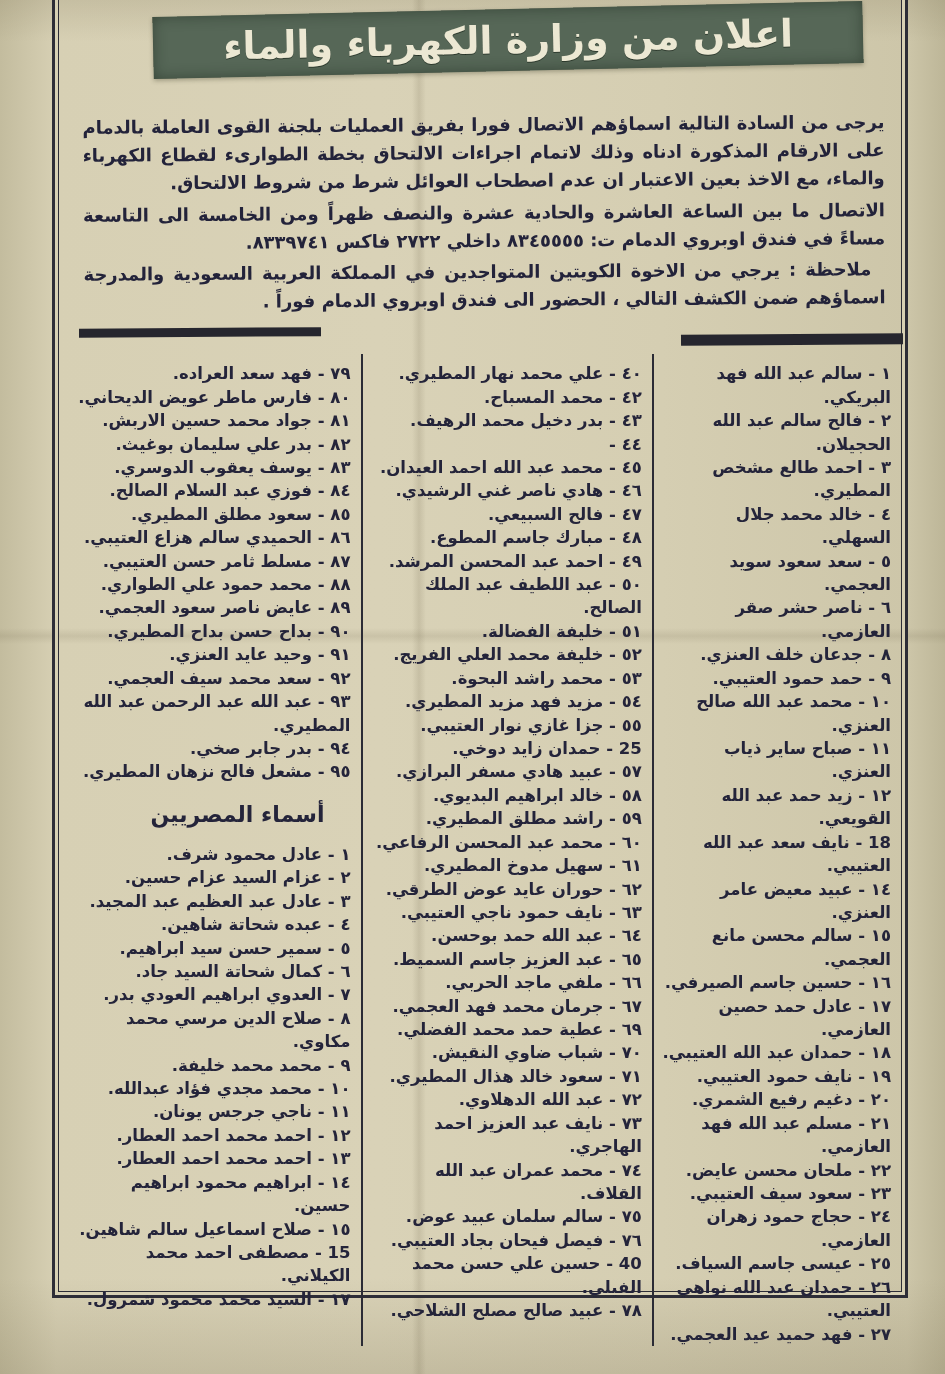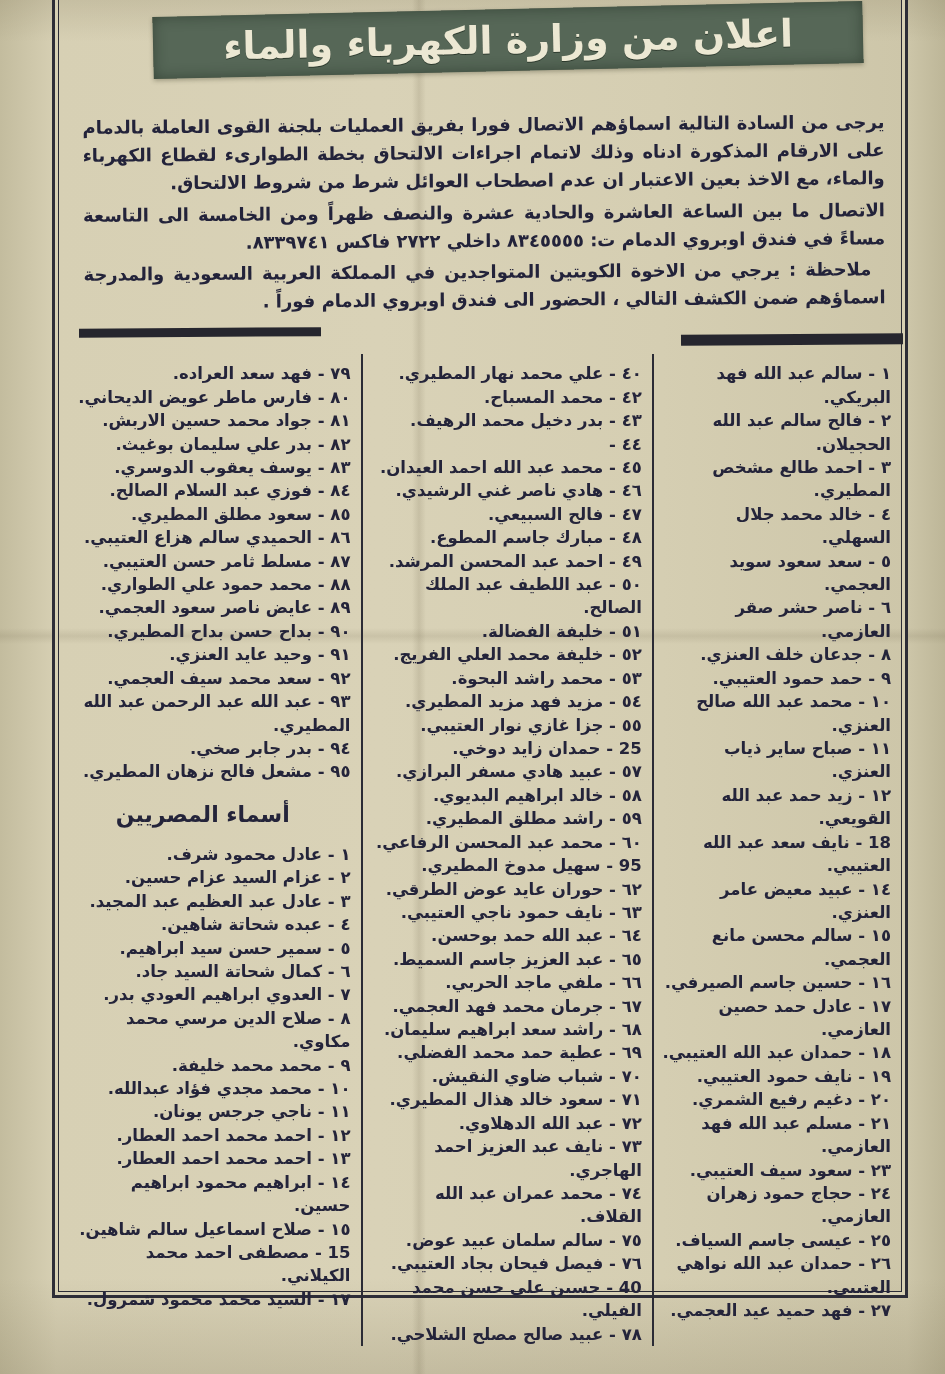--- a/index.html
+++ b/index.html
@@ -46,21 +46,21 @@
   .columns{display:flex;direction:rtl;margin:8px 4px 0 8px;align-items:stretch;}
   .col{padding:8px 10px 0 8px;box-sizing:border-box;}
   .col-1{flex:0 0 29.5%;}
   .col-2{flex:0 0 35%;border-right:2px solid #2b2b35;border-left:2px solid #2b2b35;}
   .col-3{flex:1 1 auto;}
   .name-row{
     font-size:16.5px;font-weight:bold;color:#24243a;line-height:1.42;
     text-align:right;
   }
   .egy-header{
-    font-size:22px;font-weight:bold;color:#24243a;text-align:center;
+    font-size:22px;font-weight:bold;color:#24243a;
     margin:18px 26px 16px 10px;
   }
 </style>
 </head>
 <body>
 
 <div class="crease-v" style="left:412px"></div>
 <div class="crease-h" style="top:628px"></div>
 
 <div class="frame">
@@ -95,20 +95,21 @@
         <div class="name-row">١٢ - زيد حمد عبد الله القويعي.</div>
         <div class="name-row">18 - نايف سعد عبد الله العتيبي.</div>
         <div class="name-row">١٤ - عبيد معيض عامر العنزي.</div>
         <div class="name-row">١٥ - سالم محسن مانع العجمي.</div>
         <div class="name-row">١٦ - حسين جاسم الصيرفي.</div>
         <div class="name-row">١٧ - عادل حمد حصين العازمي.</div>
         <div class="name-row">١٨ - حمدان عبد الله العتيبي.</div>
         <div class="name-row">١٩ - نايف حمود العتيبي.</div>
         <div class="name-row">٢٠ - دغيم رفيع الشمري.</div>
         <div class="name-row">٢١ - مسلم عبد الله فهد العازمي.</div>
+        <div class="name-row">٢٢ - ملحان محسن عايض.</div>
         <div class="name-row">٢٣ - سعود سيف العتيبي.</div>
         <div class="name-row">٢٤ - حجاج حمود زهران العازمي.</div>
         <div class="name-row">٢٥ - عيسى جاسم السياف.</div>
         <div class="name-row">٢٦ - حمدان عبد الله نواهي العتيبي.</div>
         <div class="name-row">٢٧ - فهد حميد عيد العجمي.</div>
       </div>
     <div class="col col-2">
         <div class="name-row">٤٠ - علي محمد نهار المطيري.</div>
         <div class="name-row">٤٢ - محمد المسباح.</div>
         <div class="name-row">٤٣ - بدر دخيل محمد الرهيف.</div>
@@ -122,28 +123,27 @@
         <div class="name-row">٥١ - خليفة الفضالة.</div>
         <div class="name-row">٥٢ - خليفة محمد العلي الفريج.</div>
         <div class="name-row">٥٣ - محمد راشد البحوة.</div>
         <div class="name-row">٥٤ - مزيد فهد مزيد المطيري.</div>
         <div class="name-row">٥٥ - جزا غازي نوار العتيبي.</div>
         <div class="name-row">25 - حمدان زايد دوخي.</div>
         <div class="name-row">٥٧ - عبيد هادي مسفر البرازي.</div>
         <div class="name-row">٥٨ - خالد ابراهيم البديوي.</div>
         <div class="name-row">٥٩ - راشد مطلق المطيري.</div>
         <div class="name-row">٦٠ - محمد عبد المحسن الرفاعي.</div>
-        <div class="name-row">95 - سهيل مدوخ المطيري.</div>
+        <div class="name-row">٦١ - سهيل مدوخ المطيري.</div>
         <div class="name-row">٦٢ - حوران عايد عوض الطرقي.</div>
         <div class="name-row">٦٣ - نايف حمود ناجي العتيبي.</div>
         <div class="name-row">٦٤ - عبد الله حمد بوحسن.</div>
         <div class="name-row">٦٥ - عبد العزيز جاسم السميط.</div>
         <div class="name-row">٦٦ - ملفي ماجد الحربي.</div>
         <div class="name-row">٦٧ - جرمان محمد فهد العجمي.</div>
-        <div class="name-row">٦٨ - راشد سعد ابراهيم سليمان.</div>
         <div class="name-row">٦٩ - عطية حمد محمد الفضلي.</div>
         <div class="name-row">٧٠ - شباب ضاوي النقيش.</div>
         <div class="name-row">٧١ - سعود خالد هذال المطيري.</div>
         <div class="name-row">٧٢ - عبد الله الدهلاوي.</div>
         <div class="name-row">٧٣ - نايف عبد العزيز احمد الهاجري.</div>
         <div class="name-row">٧٤ - محمد عمران عبد الله القلاف.</div>
         <div class="name-row">٧٥ - سالم سلمان عبيد عوض.</div>
         <div class="name-row">٧٦ - فيصل فيحان بجاد العتيبي.</div>
         <div class="name-row">40 - حسين علي حسن محمد الفيلي.</div>
         <div class="name-row">٧٨ - عبيد صالح مصلح الشلاحي.</div>

